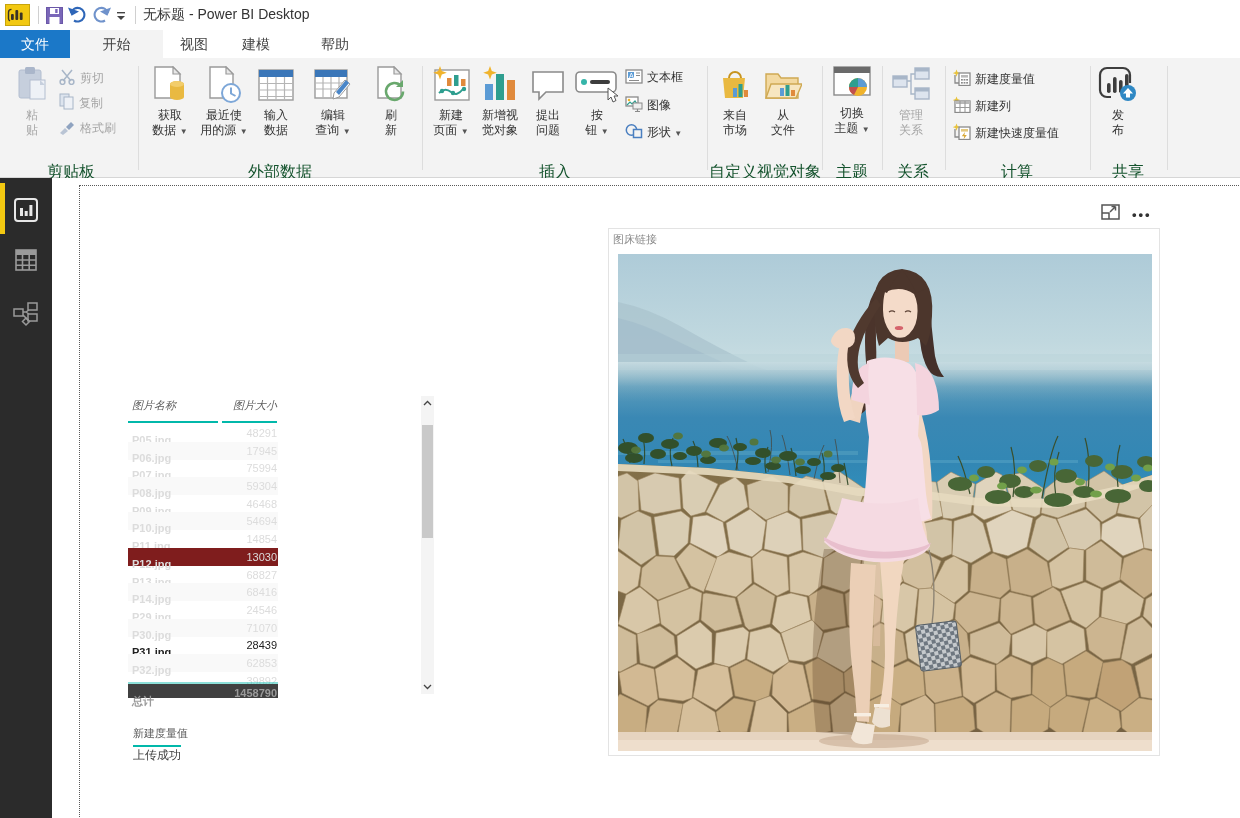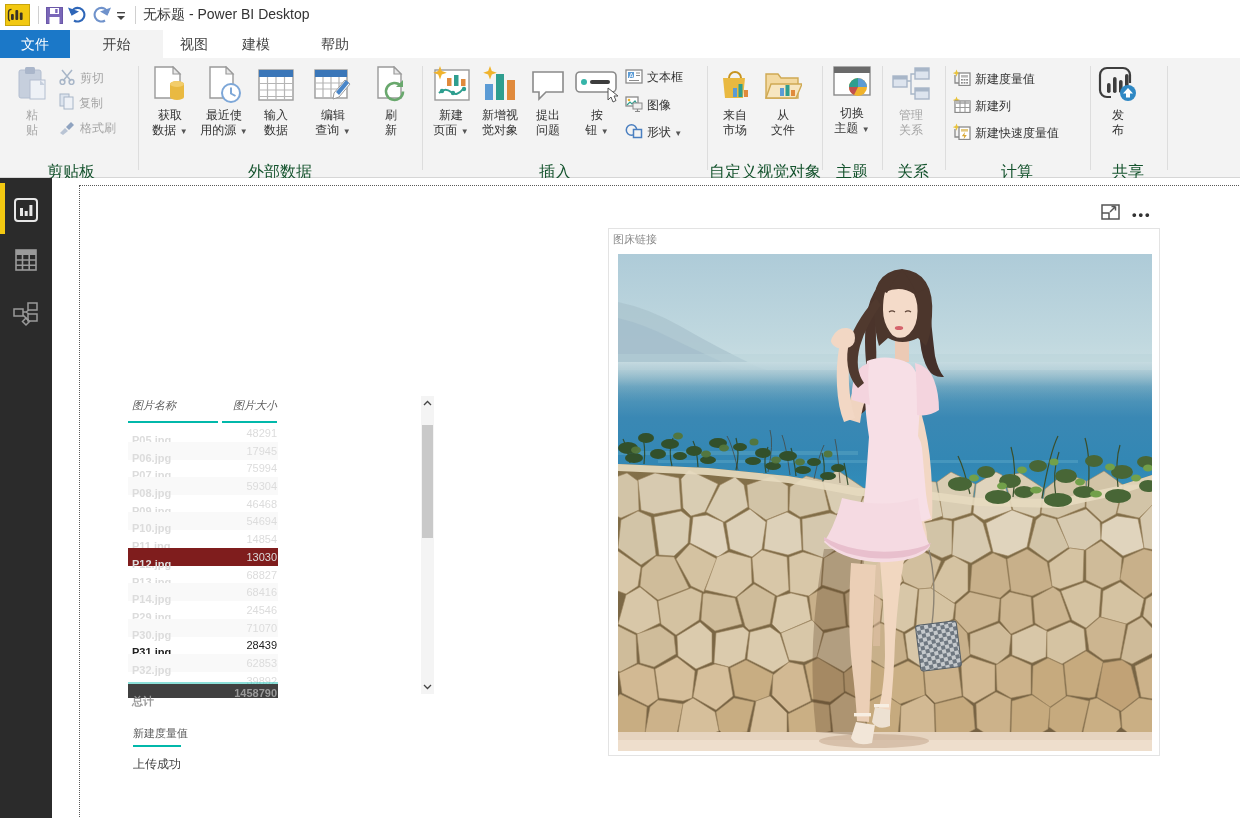--- a/index.html
+++ b/index.html
@@ -473,21 +473,21 @@
           </svg>
           <div id="sthumb"></div>
           <svg width="9" height="6" viewBox="0 0 9 6" style="position:absolute;left:2px;bottom:4px">
             <path d="M1,1 L4.5,4.5 L8,1" fill="none" stroke="#444" stroke-width="1.3"></path>
           </svg>
         </div>
       </div>
     <div id="cardvis">
         <div style="position:relative;font-size:11px;color:#5c5c5c">新建度量值</div>
 <div class="tealline" style="position:relative;margin-top:4px;width:48px"></div>
-<div style="position:relative;margin-top:9px;font-size:12px;color:#404040">上传成功</div>
+<div style="position:relative;font-size:12px;color:#404040">上传成功</div>
       </div>
     <div id="imgvis">
       <div class="vtitle">图床链接</div>
       <div id="photo"><svg width="534" height="497" viewBox="0 0 534 497">
 <defs>
 <linearGradient id="sky" x1="0" y1="0" x2="0" y2="1">
   <stop offset="0" stop-color="#aecbd8"></stop>
                 <stop offset="0.65" stop-color="#c0d8df"></stop>
                 <stop offset="1" stop-color="#cfe1e4"></stop>
 </linearGradient>

